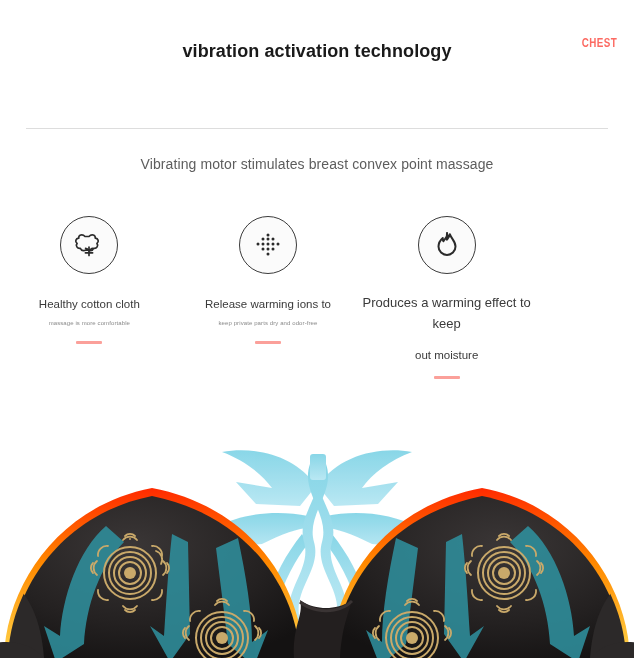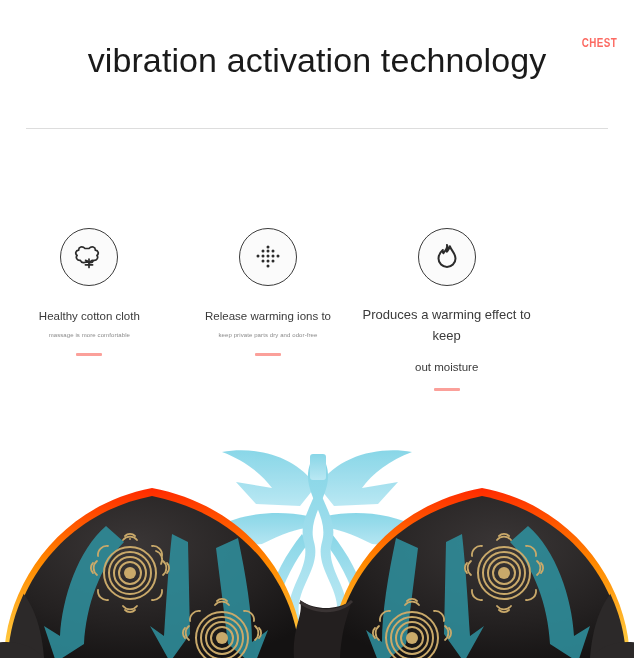--- a/index.html
+++ b/index.html
@@ -16,36 +16,36 @@
     position: absolute; top: 36px; right: 17px;
     font-family: "Liberation Sans", sans-serif;
     font-size: 12px; font-weight: 700; letter-spacing: .5px;
     color: #fc6a62;
     transform: scaleX(.82);
     transform-origin: right center;
   }
   .title {
     position: absolute; top: 41px; left: 0; width: 634px;
     text-align: center;
-    font-size: 34px; font-weight: 400; color: #1a1a1a;
+    font-size: 18px; font-weight: 700; color: #1a1a1a;
     letter-spacing: .1px;
   }
   .divider {
     position: absolute; top: 128px; left: 26px;
     width: 582px; height: 1px; background: #dddddd;
   }
   .subtitle {
     position: absolute; top: 156px; left: 0; width: 634px;
     text-align: center;
     font-size: 14px; color: #5d5d5d; letter-spacing: .1px;
   }
 
   
   .features {
-    position: absolute; top: 228px; left: 0; width: 536px;
+    position: absolute; top: 216px; left: 0; width: 536px;
     display: flex;
   }
   .feature { flex: 1 1 0; display: flex; flex-direction: column; align-items: center; }
 
   .icon-circle {
     width: 58px; height: 58px; border-radius: 50%;
     border: 1.6px solid #3b3b3b;
     background: #fbfbfb;
     display: flex; align-items: center; justify-content: center;
   }
@@ -76,20 +76,21 @@
 <body>
 
 <div class="page">
 
   <div class="corner-tag">CHEST</div>
 
   <div class="title">vibration activation technology</div>
 
   <div class="divider"></div>
 
+  <div class="subtitle">Vibrating motor stimulates breast convex point massage</div>
 
   <div class="features">
 
     <div class="feature f1">
       <div class="icon-circle">
         <svg width="36" height="36" viewBox="0 0 36 36" fill="none" stroke="#2b2b2b" stroke-width="1.7">
           <path d="M18 9.5c2.6-3 6.6-1.6 6.3 1.7 3 .2 4 3.6 1.6 5.2 1.9 2.3-.2 5.4-3.2 4.9-1 2.9-5 3.1-6.7.6-1.7 2.5-5.7 2.3-6.7-.6-3 .5-5.1-2.6-3.2-4.9-2.4-1.6-1.4-5 1.6-5.2-.3-3.3 3.7-4.7 6.3-1.7z" stroke-linejoin="round"></path>
           <path d="M18 20v8.5" stroke-linecap="round"></path>
           <path d="M18 23.5l-3.4-2.2M18 23.5l3.4-2.2" stroke-linecap="round"></path>
           <path d="M14.4 25.8h7.2" stroke-linecap="round"></path>

